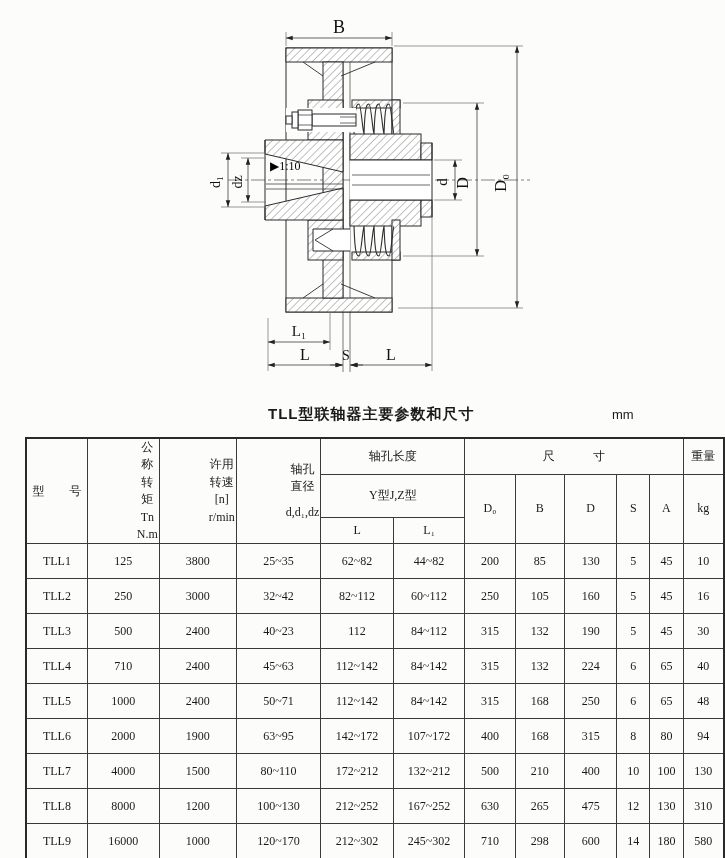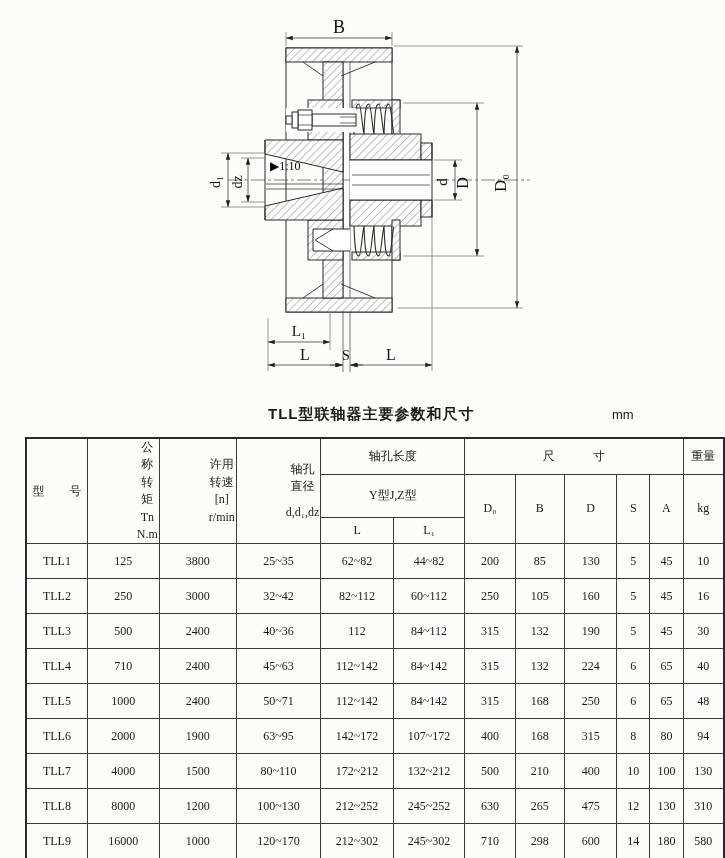--- a/index.html
+++ b/index.html
@@ -217,21 +217,21 @@
           <td>105</td>
           <td>160</td>
           <td>5</td>
           <td>45</td>
           <td>16</td>
         </tr>
         <tr style="height: 35px; margin-top: 24px;">
           <td>TLL3</td>
           <td>500</td>
           <td>2400</td>
-          <td>40~36</td>
+          <td>40~23</td>
           <td>112</td>
           <td>84~112</td>
           <td>315</td>
           <td>132</td>
           <td>190</td>
           <td>5</td>
           <td>45</td>
           <td>30</td>
         </tr>
         <tr style="height: 35px;">
@@ -289,21 +289,21 @@
           <td>10</td>
           <td>100</td>
           <td>130</td>
         </tr>
         <tr style="height: 35px;">
           <td>TLL8</td>
           <td>8000</td>
           <td>1200</td>
           <td>100~130</td>
           <td>212~252</td>
-          <td>245~252</td>
+          <td>167~252</td>
           <td>630</td>
           <td>265</td>
           <td>475</td>
           <td>12</td>
           <td>130</td>
           <td>310</td>
         </tr>
         <tr style="height: 35px;">
           <td>TLL9</td>
           <td>16000</td>

